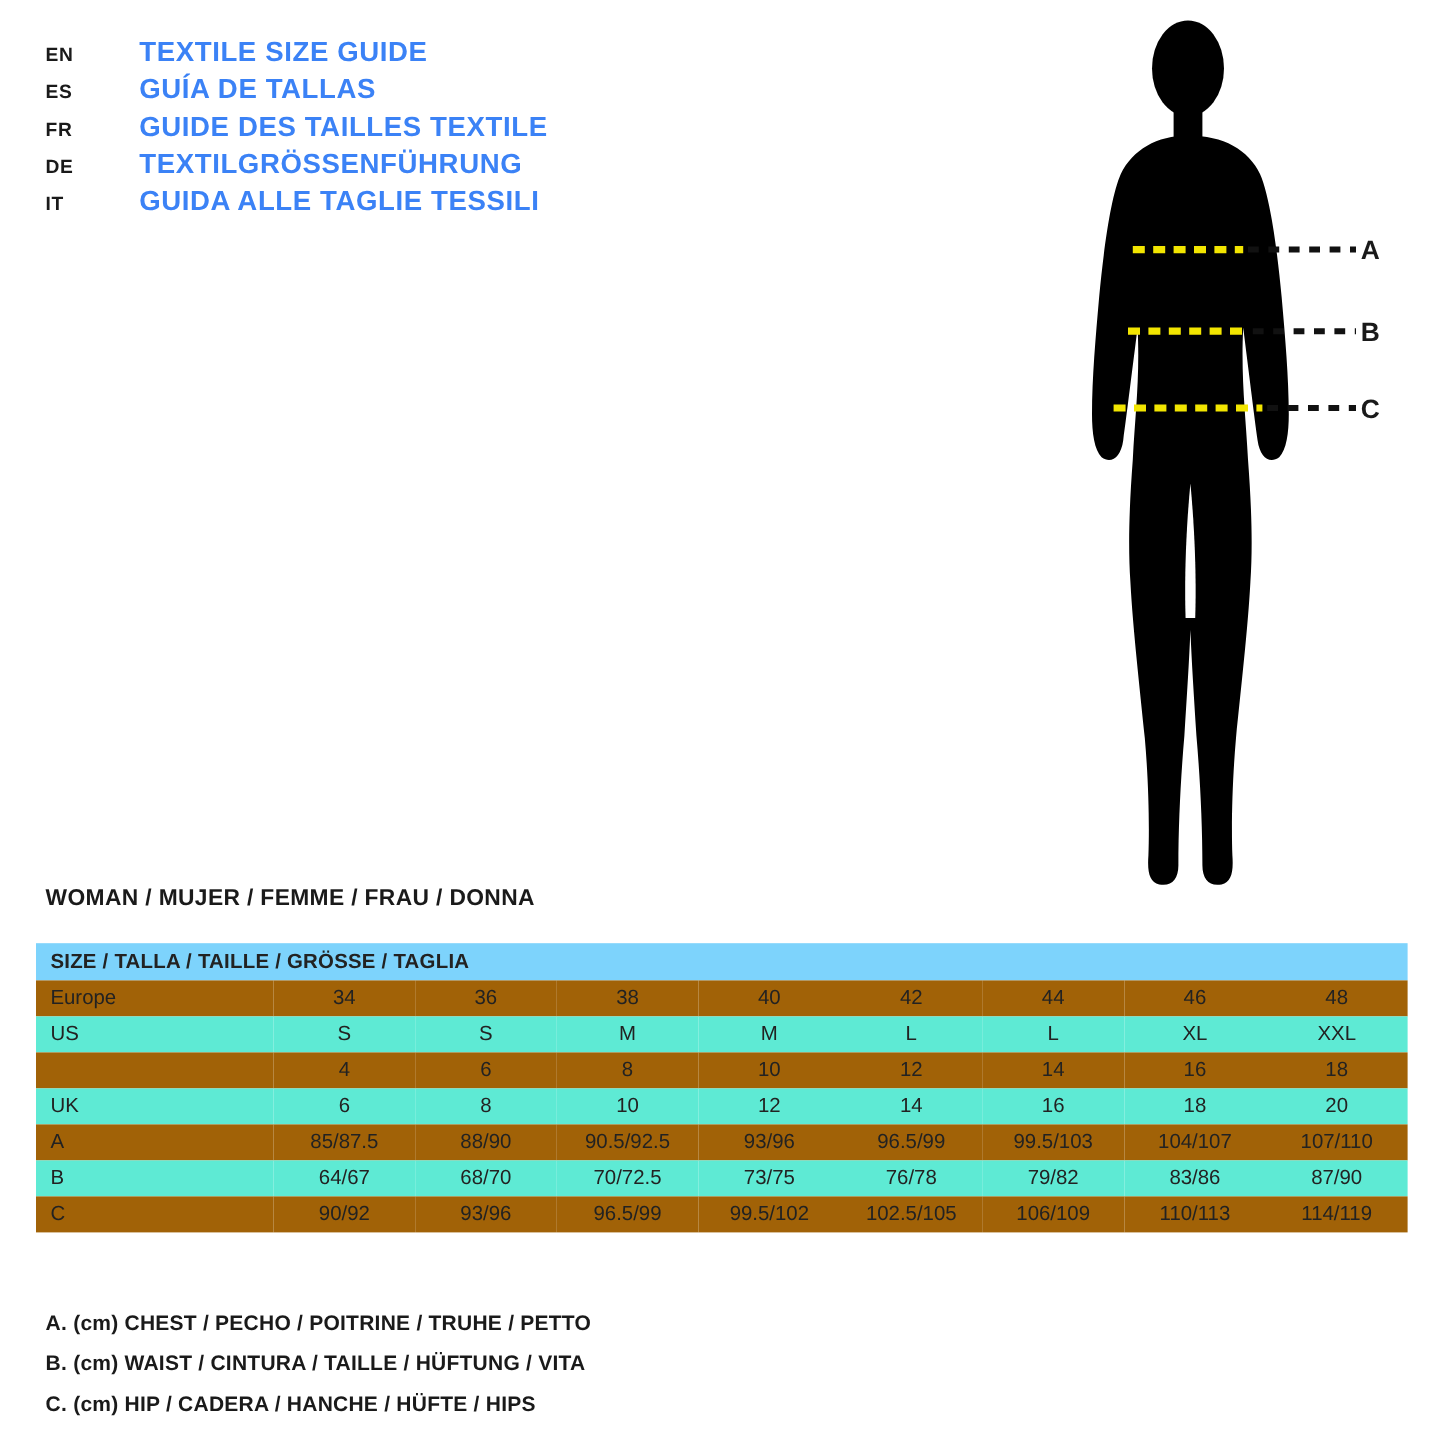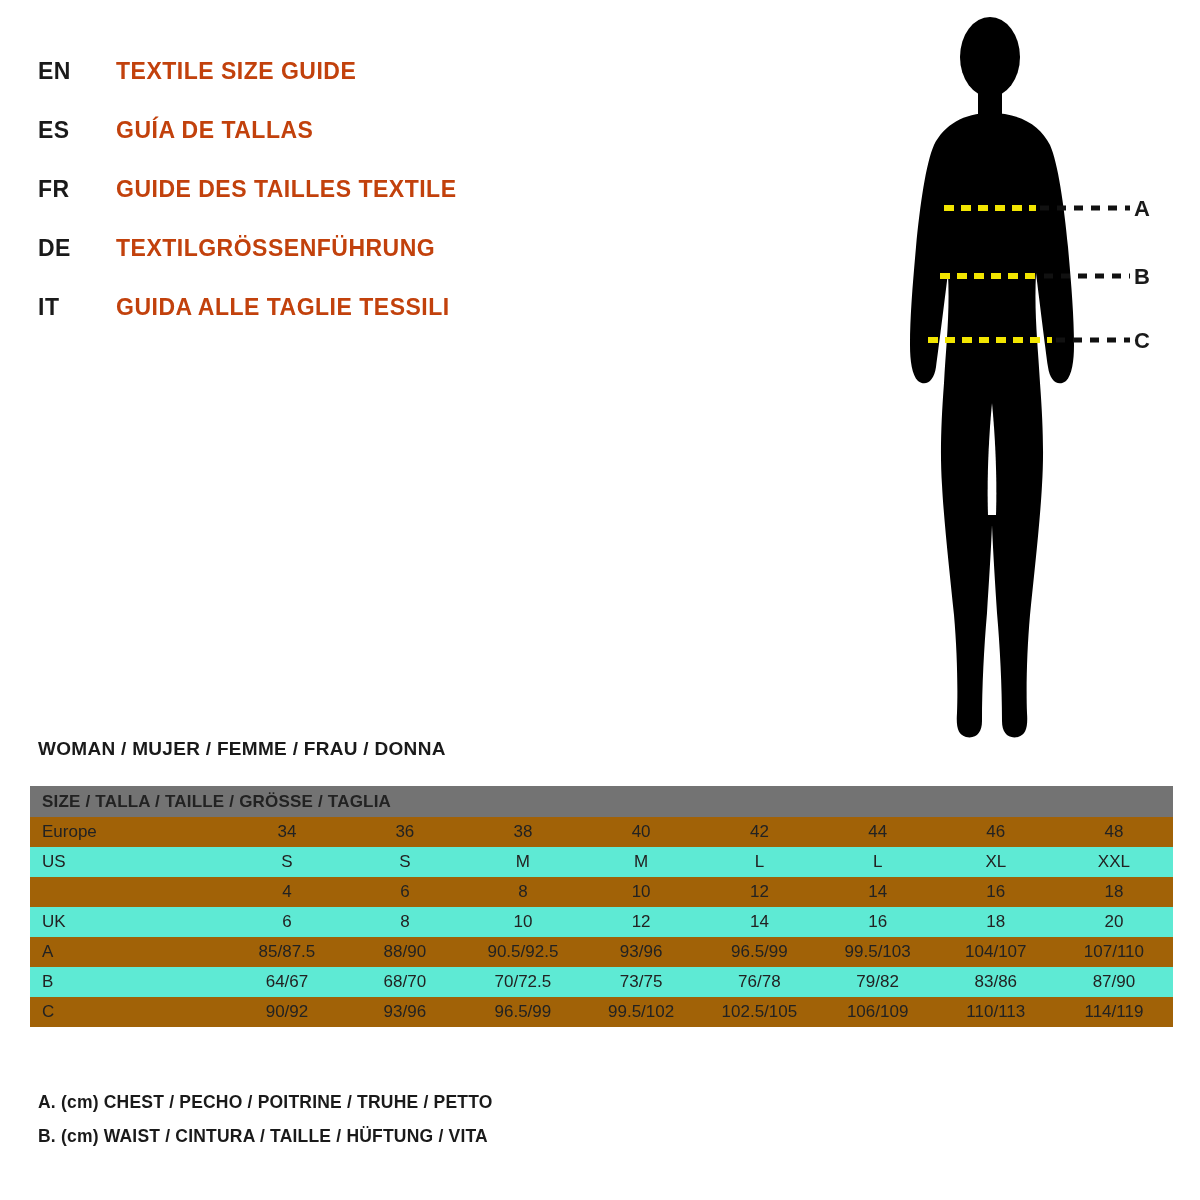--- a/index.html
+++ b/index.html
@@ -23,31 +23,30 @@
     top: 30px;
     width: 560px;
   }
   .title-row {
     display: flex;
     align-items: baseline;
     margin-bottom: 4px;
   }
   .title-lang {
     width: 78px;
-    font-size: 23px;
+    font-size: 16px;
     font-weight: 700;
     letter-spacing: 0.5px;
     color: #1a1a1a;
-    margin-top: 28px;
   }
   .title-text {
     font-size: 23px;
     font-weight: 700;
     letter-spacing: 0.5px;
-    color: #c2410c;
+    color: #3b82f6;
     white-space: nowrap;
   }
 
   
   #figure-area {
     position: absolute;
     left: 840px;
     top: 15px;
     width: 350px;
     height: 740px;
@@ -85,21 +84,21 @@
     border-collapse: collapse;
     font-size: 17px;
     color: #222;
   }
   #size-table td {
     height: 30px;
     padding: 0;
     vertical-align: middle;
   }
   #size-table .hdr td {
-    background: #737373;
+    background: #7dd3fc;
     font-weight: 700;
     font-size: 17px;
     letter-spacing: 0.2px;
     padding-left: 12px;
     height: 31px;
   }
   #size-table tr.shade td {
     background: #5eead4;
   }
   #size-table tr.plain td {
@@ -301,13 +300,14 @@
       <td class="val">106/109</td>
       <td class="val">110/113</td>
       <td class="val">114/119</td>
     </tr>
   </tbody>
 </table>
 
 <div id="legend">
   <div class="legend-line">A. (cm) CHEST / PECHO / POITRINE / TRUHE / PETTO</div>
   <div class="legend-line">B. (cm) WAIST / CINTURA / TAILLE / HÜFTUNG / VITA</div>
+  <div class="legend-line">C. (cm) HIP / CADERA / HANCHE / HÜFTE / HIPS</div>
 </div>
 
 </body></html>

